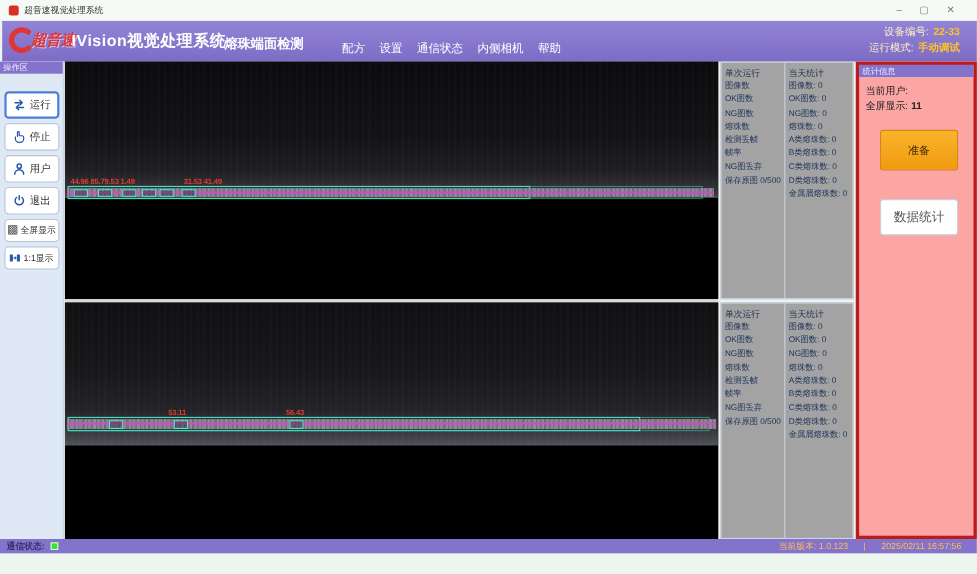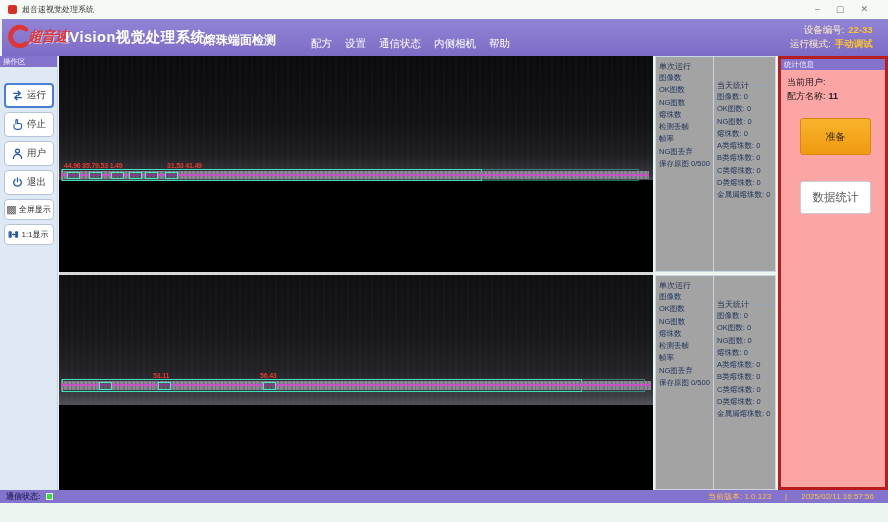--- a/index.html
+++ b/index.html
@@ -85,21 +85,21 @@
   .vp2 .red-note { top:97px; }
 
   
   .stats { position:absolute; left:655px; top:0; width:121px; height:434px; }
   .stats-panel { position:absolute; left:0; width:121px; background:#a3a3a3;
     border:1px solid #cbd6e4; display:flex; }
   .sp1 { top:0; height:216px; }
   .sp2 { top:219px; height:215px; }
   .col { padding:4px 2px 0 3px; }
   .col-left { width:58px; border-right:1px solid #c9d3e0; }
-  .col-right { flex:1;margin-top:19px; }
+  .col-right { flex:1; }
   .col-header { font-size:8px; color:#24324f; display:flex; align-items:center; gap:3px; white-space:nowrap; }
   .col-header::after { content:""; flex:1 1 4px; border-top:1px solid #9aa7bb; }
   .stat-row { font-size:7.5px; color:#1d3258; line-height:12.3px; white-space:nowrap; }
 
   
   .info-panel { position:absolute; left:778px; top:0; width:110px; height:434px;
     background:#fca5a5; border:3px solid #b91c1c; }
   .info-rows { padding:5px 6px 0; font-size:9px; color:#222; line-height:14px; }
   .recipe-value { margin-left:3px; font-weight:bold; }
   .prepare-btn { position:absolute; left:19px; top:59px; width:71px; height:37px;
@@ -317,21 +317,21 @@
     </section>
   </div>
 
   <aside class="info-panel">
     <div class="panel-header">统计信息</div>
     <div class="info-rows">
       <div>
         <span>当前用户:</span><span></span>
       </div>
       <div>
-        <span>配方名称:</span><span class="recipe-value">11</span>
+        <span>全屏显示:</span><span class="recipe-value">11</span>
       </div>
     </div>
     <button class="prepare-btn">准备</button>
     <button class="data-btn">数据统计</button>
   </aside>
 </div>
 
 <div class="statusbar">
   <span class="comm-label">通信状态:</span>
   <span class="comm-indicator"></span>

